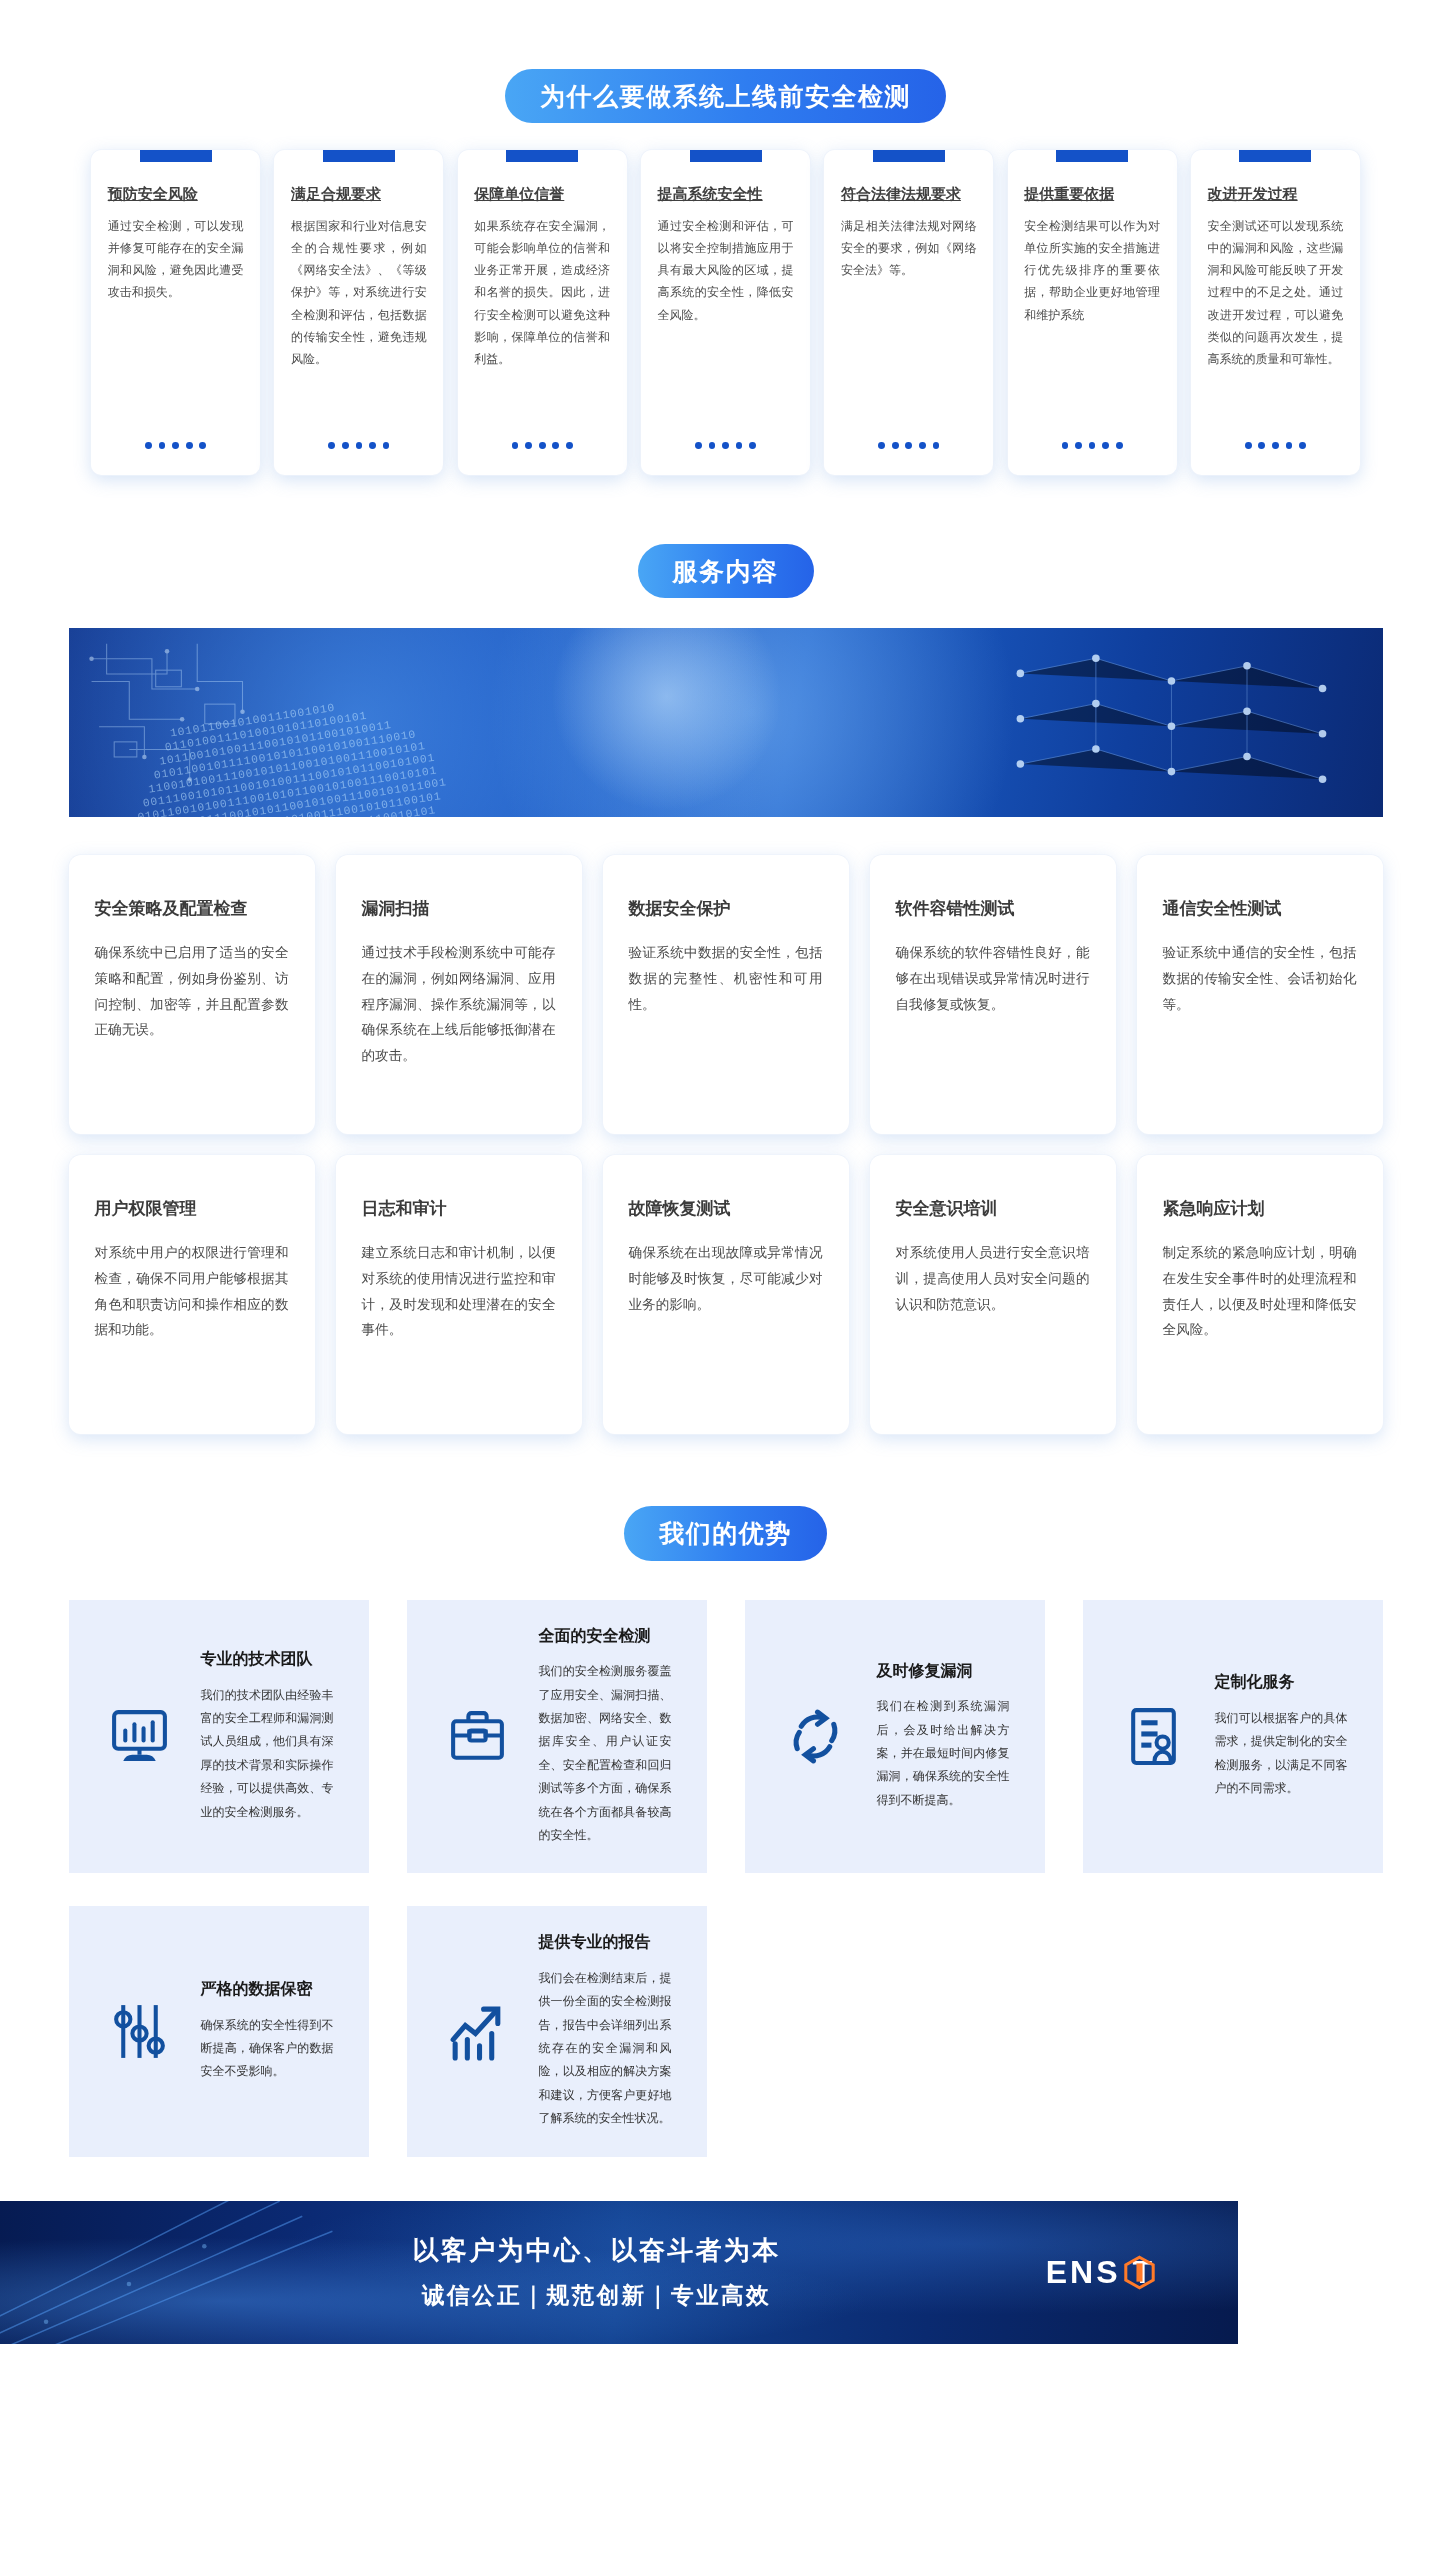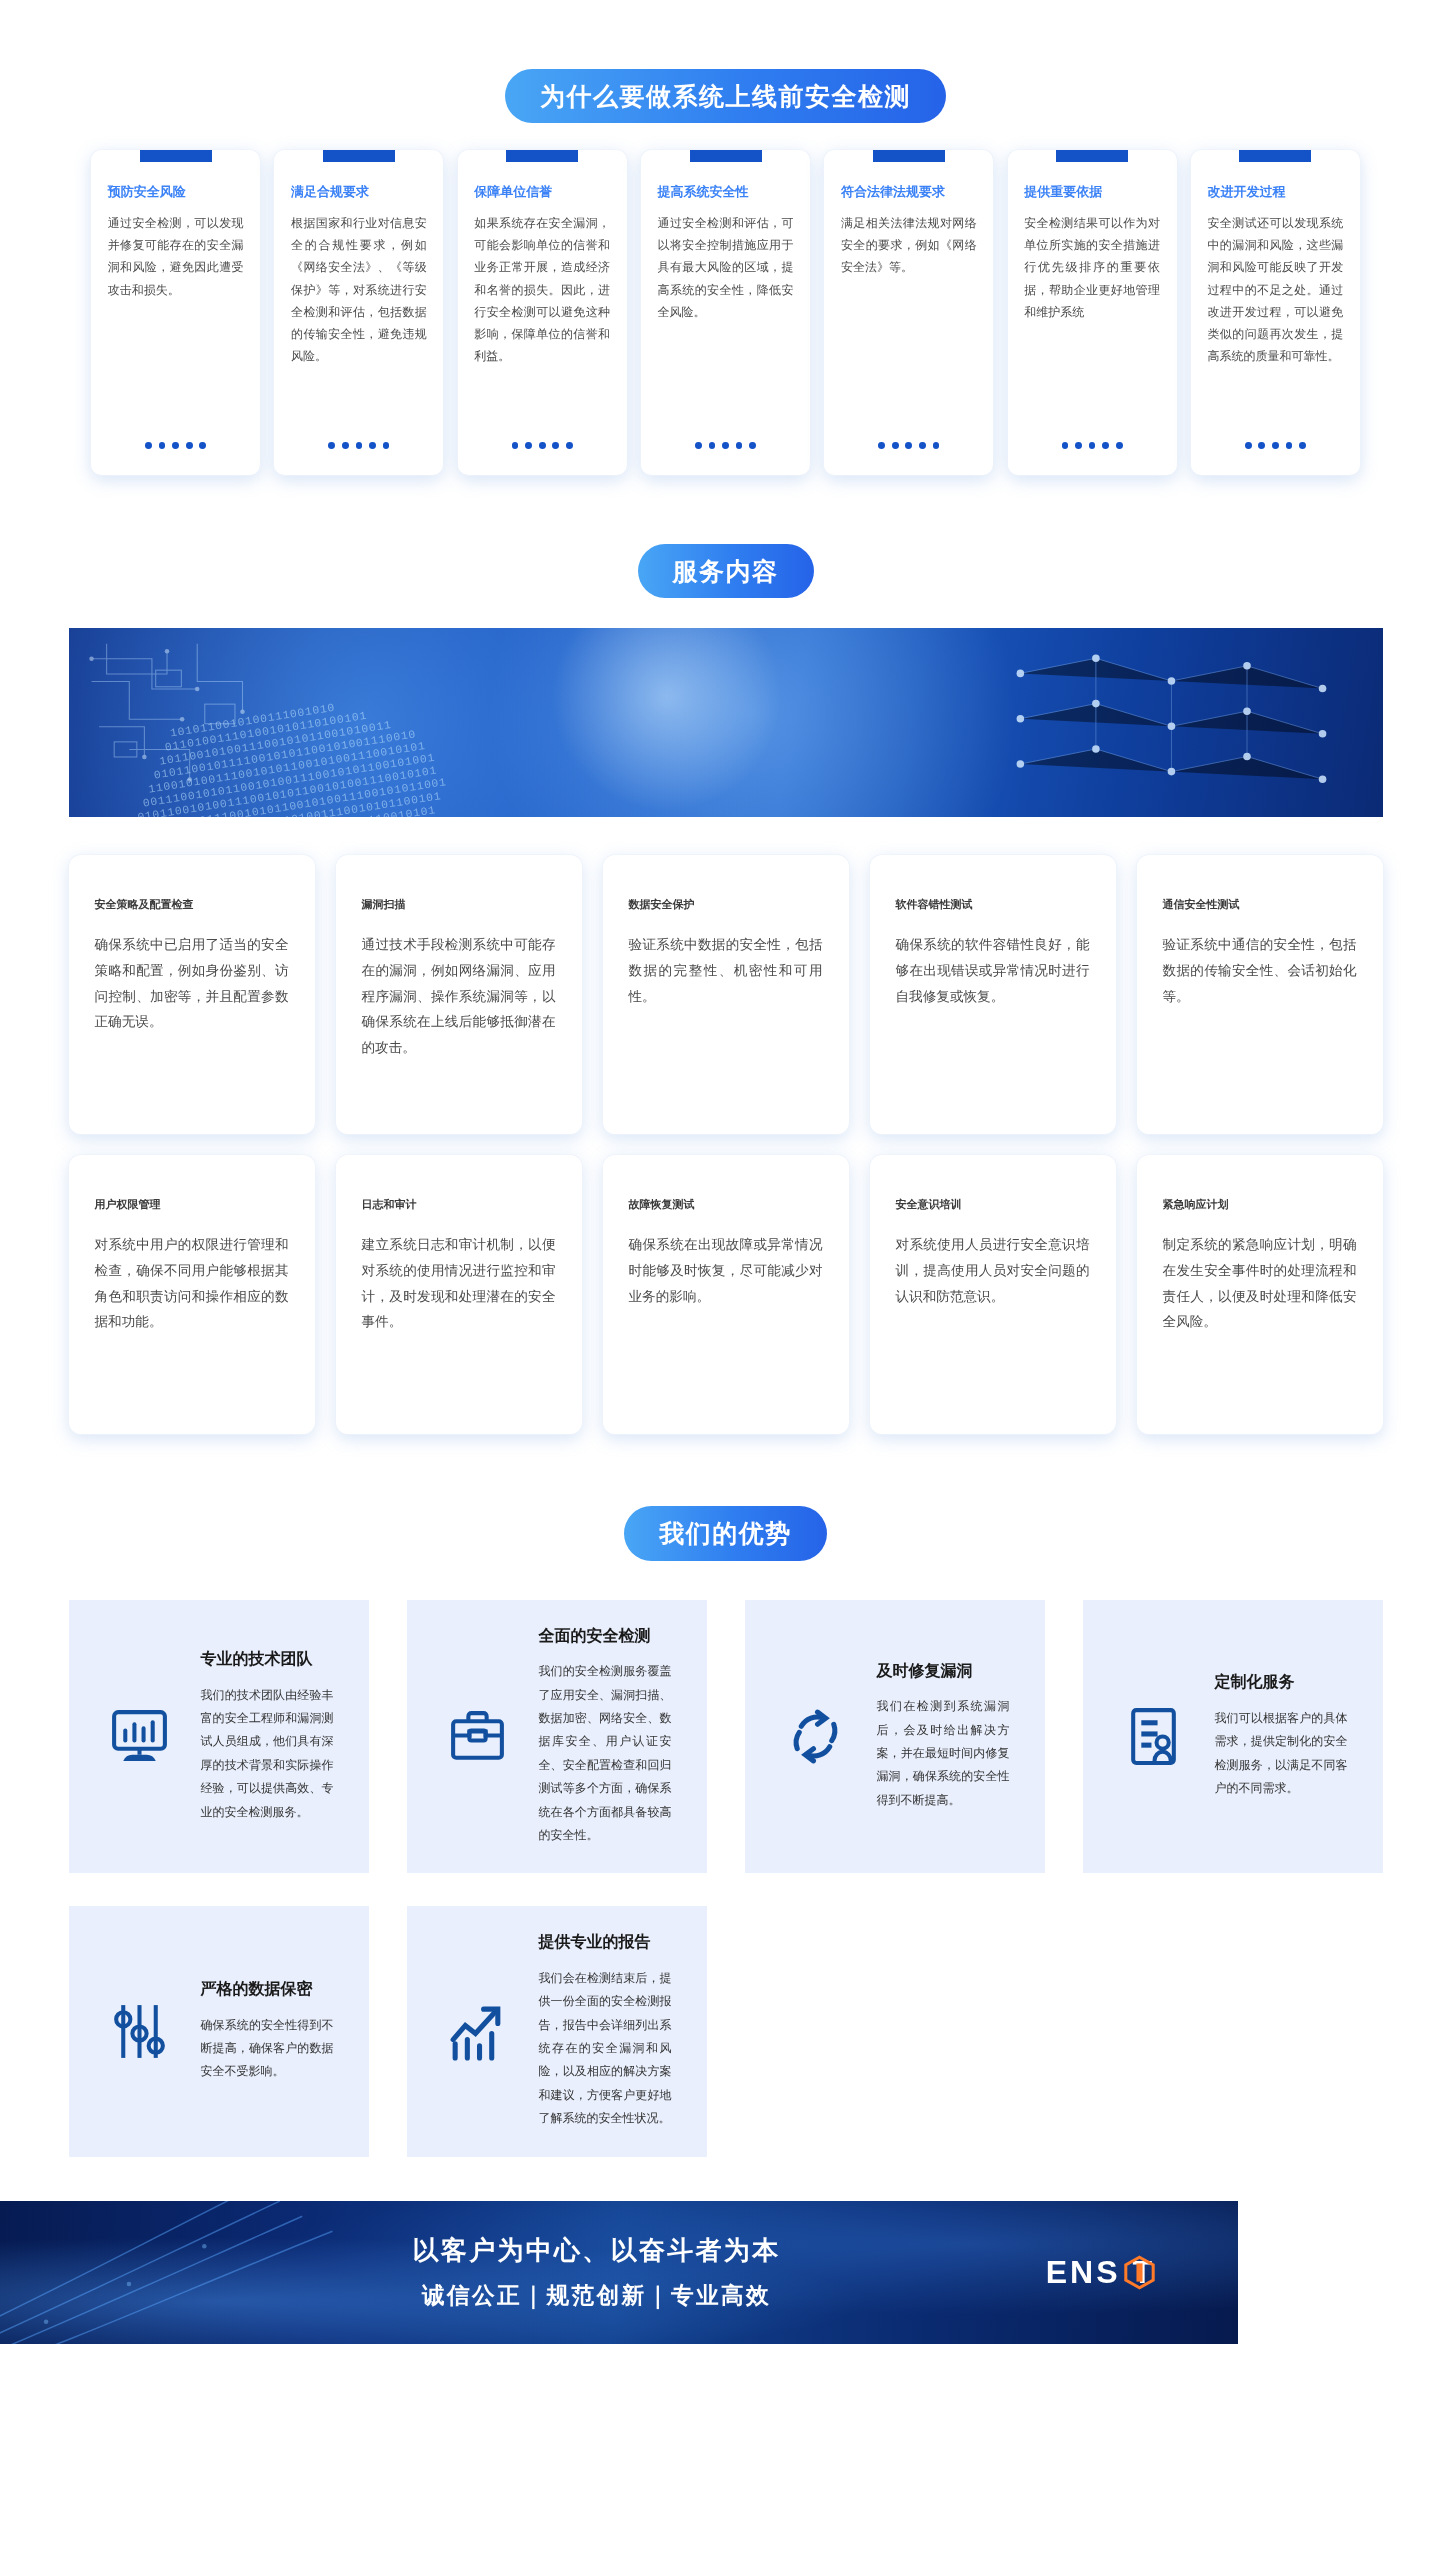--- a/index.html
+++ b/index.html
@@ -47,25 +47,26 @@
     flex-direction:column;
   }
   .reason-card .topbar {
     position:absolute;
     top:0; left:50%;
     transform:translateX(-50%);
     width:72px; height:12px;
     background:#1452c8;
   }
   .reason-title {
-    font-size:13px;
+    font-size:15px;
     font-weight:bold;
-    color:#3b82f6;
+    color:#404040;
     margin-bottom:10.6px;
     line-height:1.4;
+    text-decoration:underline;
   }
   .reason-body {
     font-size:12px;
     color:#4a4a4a;
     line-height:1.85;
     text-align:justify;
     flex:1;
   }
   .dots { display:flex; gap:6.8px; justify-content:center; margin-top:13.6px; }
   .dots i { width:6.8px;height:6.8px;border-radius:50%;background:#1452c8;display:block; }
@@ -112,21 +113,21 @@
     width:1314px;
     margin:38px auto 0 auto;
   }
   .svc-card {
     background:#fff;
     border-radius:12px;
     box-shadow:0 0 0 0.8px #eef3fb, 0 4.5px 16.6px rgba(116,163,226,0.28);
     min-height:279px;
     padding:42px 26px 30px 26px;
   }
-  .svc-title { font-size:11px; font-weight:bold; color:#3b3b3b; margin-bottom:19.6px; }
+  .svc-title { font-size:17px; font-weight:bold; color:#3b3b3b; margin-bottom:19.6px; }
   .svc-body { font-size:13.6px; color:#4a4a4a; line-height:1.9; text-align:justify; }
 
   
   .adv-grid {
     display:grid;
     grid-template-columns:repeat(4,1fr);
     gap:33px 38px;
     width:1314px;
     margin:39px auto 0 auto;
   }

